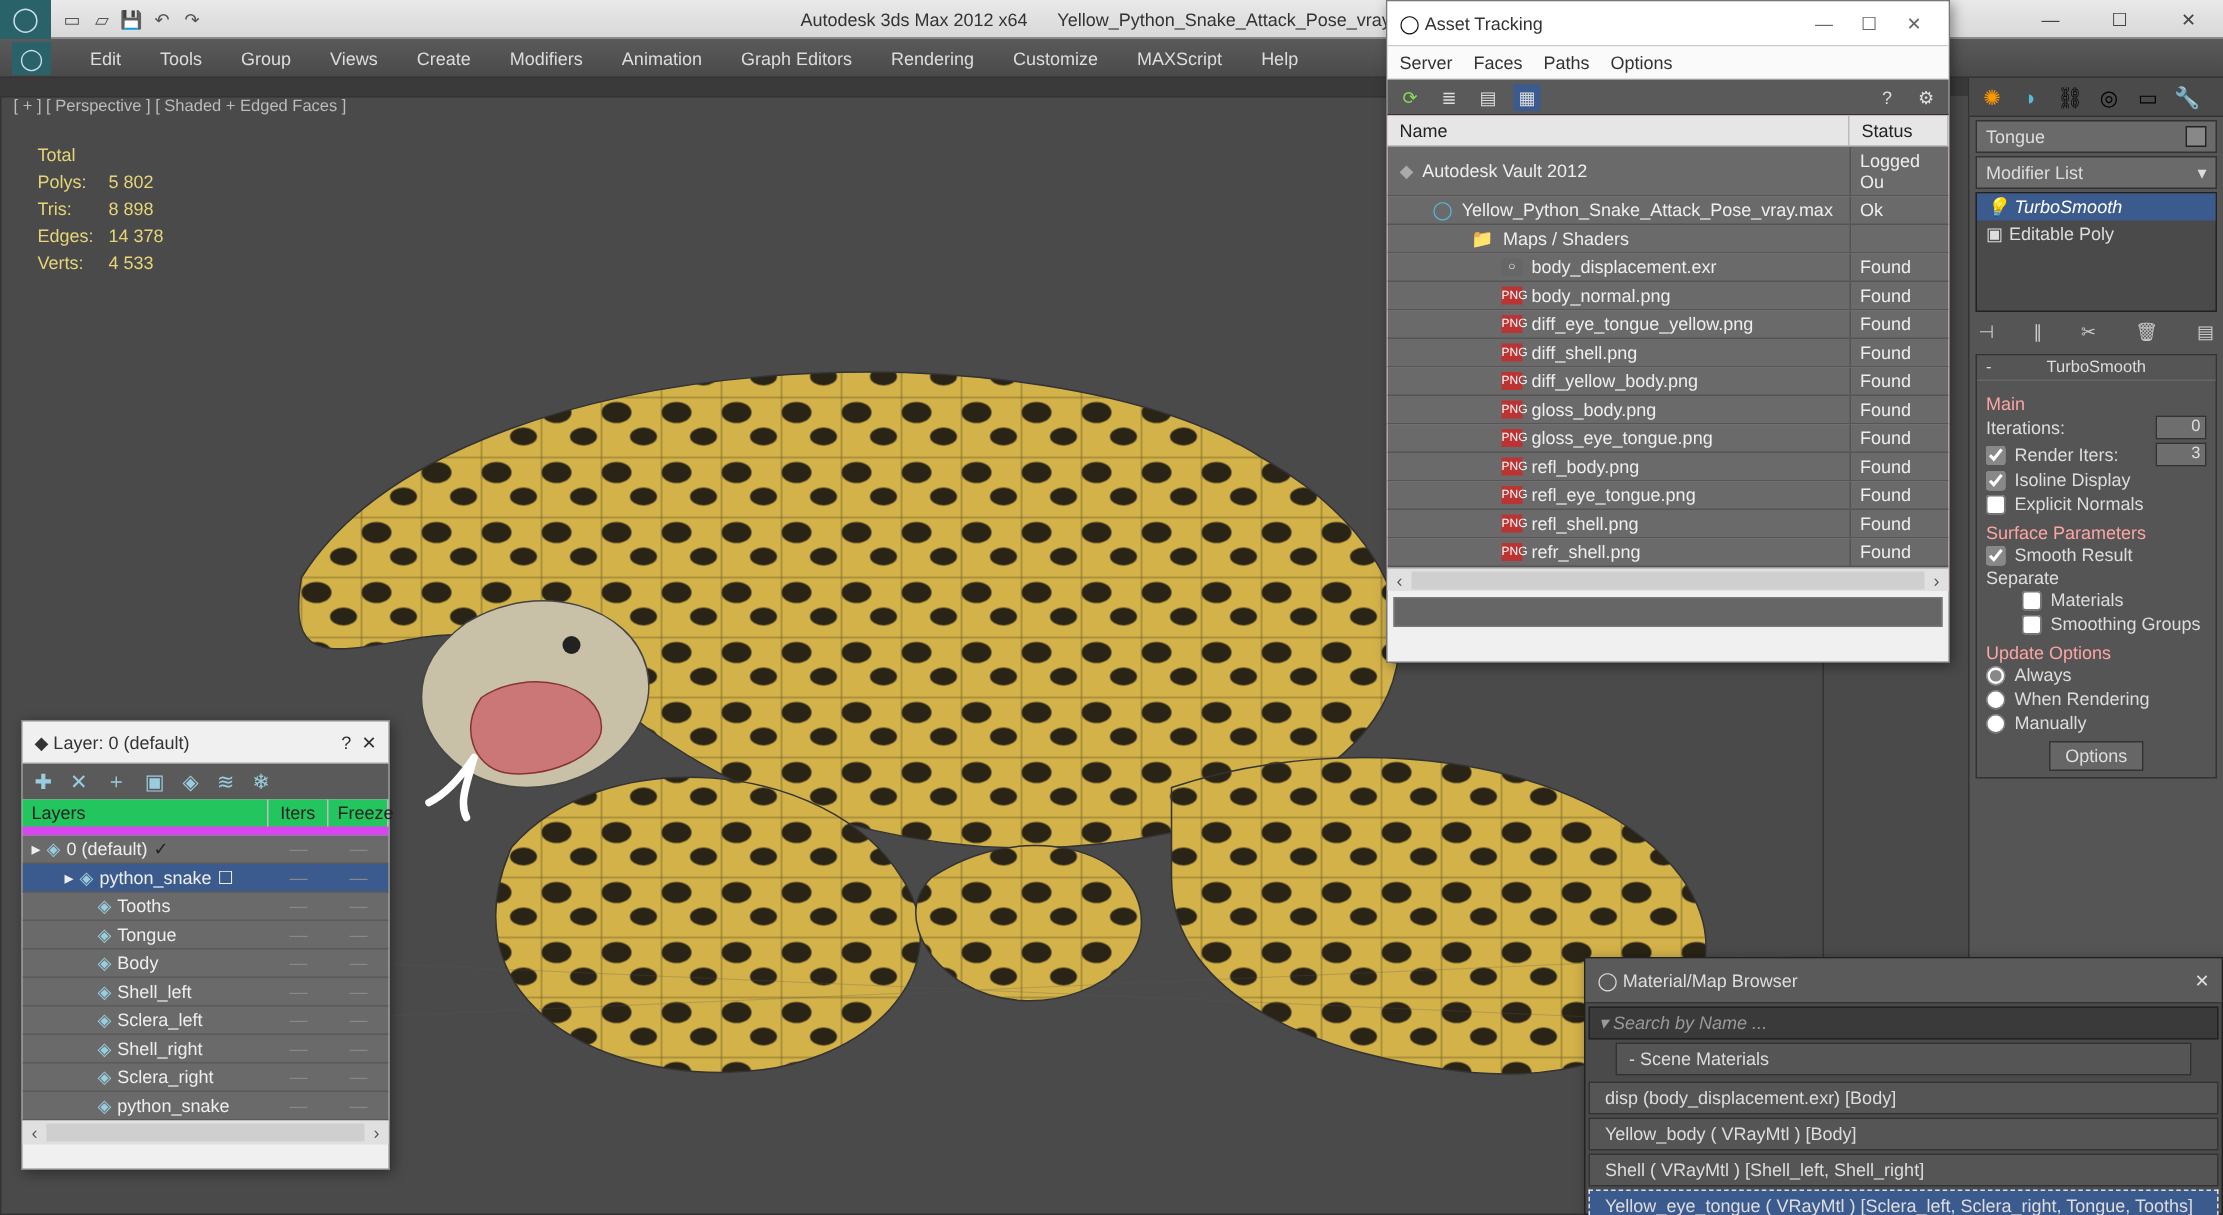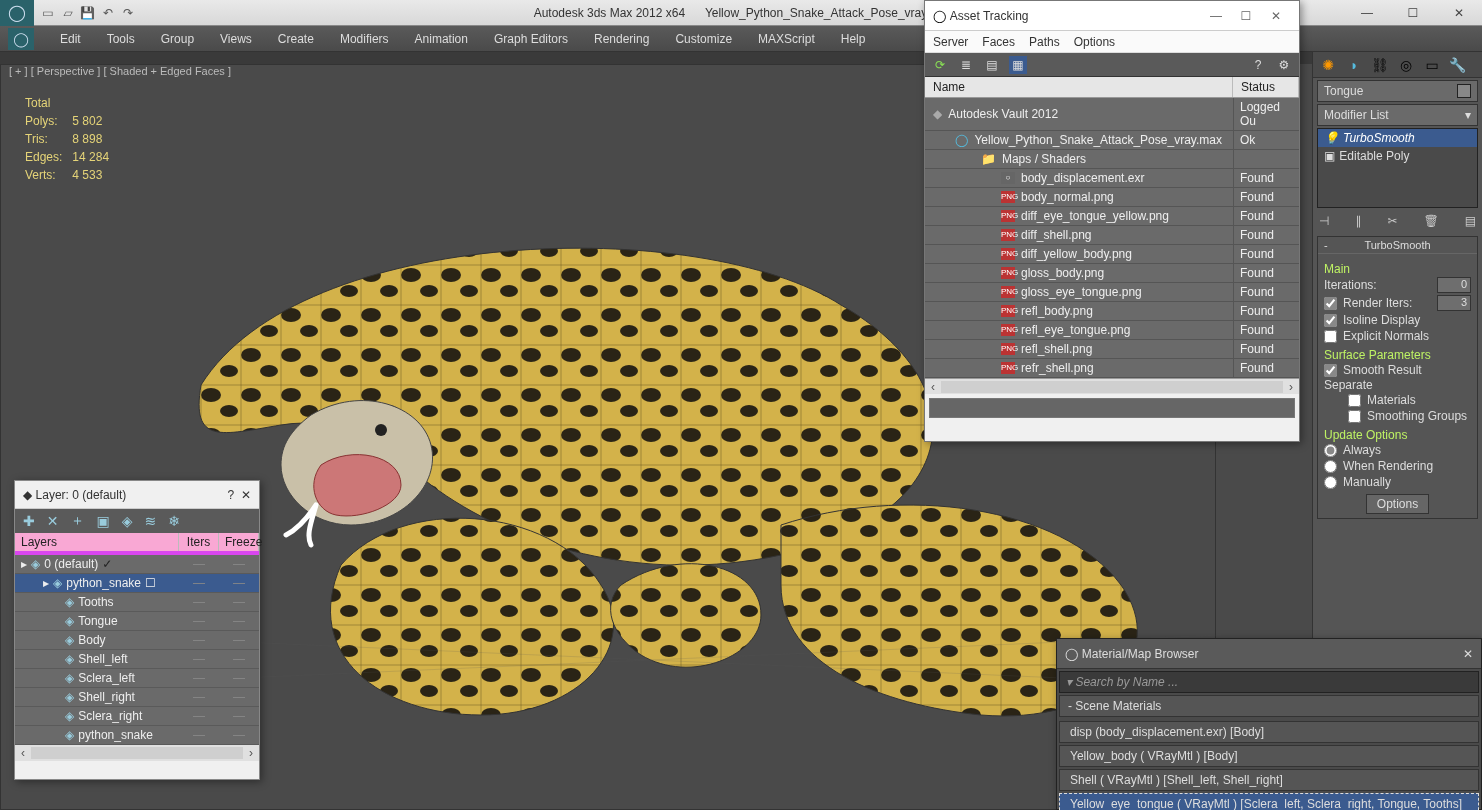--- a/index.html
+++ b/index.html
@@ -30,21 +30,21 @@
 .mod-stack div{padding:2px 6px;color:#ddd;display:flex;align-items:center;gap:4px;font-size:11px}
 .mod-stack .sel{background:#3b5b8f;color:#fff;font-style:italic}
 .mod-btns{display:flex;gap:6px;padding:4px 6px;justify-content:space-between}
 .mod-btns span{color:#ccc;font-size:12px}
 .rollout{margin:4px 4px;border:1px solid #333;background:#555}
 .rollout-h{background:#555;border-bottom:1px solid #666;padding:2px 6px;color:#ddd;text-align:center;position:relative;font-size:11px}
 .rollout-h::before{content:"-";position:absolute;left:6px}
 .rollout-body{padding:4px 6px;color:#ddd;font-size:11px}
 .rollout-body label{display:flex;align-items:center;gap:6px;padding:1px 0}
 .rollout-body .row{display:flex;align-items:center;justify-content:space-between;padding:1px 0}
-.rollout-body .sect{color:#bef264;padding-top:4px}
+.rollout-body .sect{color:#fca5a5;padding-top:4px}
 .spin{width:34px;height:16px;background:#6e6e6e;border:1px solid #333;color:#ddd;text-align:right;padding:0 3px;font-size:11px}
 .btn{background:#666;border:1px solid #333;color:#ddd;padding:2px 10px;display:inline-block}
 input[type=checkbox],input[type=radio]{accent-color:#888}
 
 
 .asset-win{position:absolute;left:924px;top:0;width:376px;height:442px;background:#f0f0f0;border:1px solid #777;box-shadow:2px 2px 8px rgba(0,0,0,.4)}
 .asset-title{height:30px;background:#fff;display:flex;align-items:center;padding:0 8px;border-bottom:1px solid #ccc}
 .asset-title .t{flex:1;color:#333}
 .asset-title span.wb{width:30px;text-align:center;color:#666}
 .asset-menu{height:22px;background:#fafafa;display:flex;align-items:center;gap:14px;padding:0 8px;color:#333;border-bottom:1px solid #ddd}
@@ -68,41 +68,41 @@
 .ag-scroll .l,.ag-scroll .r{width:16px;text-align:center;color:#555}
 .ag-scroll .tr{flex:1;height:12px;background:#cfcfcf}
 .asset-status{height:20px;margin:4px;border:1px solid #777;background:#666}
 
 
 .layer-win{position:absolute;left:14px;top:480px;width:246px;height:300px;background:#f0f0f0;border:1px solid #888;box-shadow:2px 2px 8px rgba(0,0,0,.4)}
 .layer-title{height:28px;display:flex;align-items:center;padding:0 8px;border-bottom:1px solid #ccc;color:#333}
 .layer-title .t{flex:1}
 .layer-tb{height:24px;background:#5a5a5a;display:flex;align-items:center;gap:12px;padding:0 8px}
 .layer-tb span{color:#9cd;font-size:14px}
-.layer-head{display:flex;background:#f9a8d4;border-bottom:4px solid #d946ef}
+.layer-head{display:flex;background:#22c55e;border-bottom:6px solid #d946ef}
 .layer-head div{padding:2px 6px;color:#222;border-right:1px solid #bbb}
 .layer-head .lc1{flex:1}
 .layer-head .lc2,.layer-head .lc3{width:40px;text-align:center}
 .layer-body{background:#6a6a6a;max-height:200px;overflow:auto}
 .lr{display:flex;color:#eee;border-bottom:1px solid #5a5a5a}
 .lr .lc1{flex:1;padding:2px 6px;display:flex;align-items:center;gap:4px}
 .lr .lc2,.lr .lc3{width:40px;text-align:center;color:#888;padding:2px 0}
 .lr.sel{background:#3b5b8f}
 .lr.indent1 .lc1{padding-left:28px}
 .lr.indent2 .lc1{padding-left:46px}
 .layer-scroll{height:16px;background:#e0e0e0;display:flex;align-items:center}
 .layer-scroll .l,.layer-scroll .r{width:16px;text-align:center;color:#555}
 .layer-scroll .tr{flex:1;background:#cfcfcf;height:12px}
 
 
 .mat-win{position:absolute;left:1056px;top:638px;width:426px;height:172px;background:#4a4a4a;border:1px solid #222;box-shadow:2px 2px 8px rgba(0,0,0,.4)}
 .mat-title{height:30px;background:#5a5a5a;display:flex;align-items:center;padding:0 8px;color:#ddd;border-bottom:1px solid #333}
 .mat-title .t{flex:1}
 .mat-search{display:flex;align-items:center;background:#3a3a3a;border:1px solid #222;margin:2px;height:22px;padding:0 6px;color:#999;font-style:italic}
-.mat-sect{background:#555;border:1px solid #333;margin:2px 2px 0;padding:3px 8px;color:#ddd}
+.mat-sect{background:#555;border:1px solid #333;margin:2px 20px 0;padding:3px 8px;color:#ddd}
 .mat-list{padding:2px 2px}
 .mat-item{background:#555;border:1px solid #333;margin:2px 0;padding:3px 10px;color:#ddd}
 .mat-item.sel{background:#3b5b8f;border:1px dashed #ddd}
 
 .dash{color:#888}
 </style>
 </head>
 <body>
 
 <div class="titlebar">
@@ -153,21 +153,21 @@
     <tr>
           <td>Polys:</td>
           <td>5 802</td>
         </tr>
     <tr>
           <td>Tris:</td>
           <td>8 898</td>
         </tr>
     <tr>
           <td>Edges:</td>
-          <td>14 284</td>
+          <td>14 378</td>
         </tr>
     <tr>
           <td>Verts:</td>
           <td>4 533</td>
         </tr>
   </tbody>
     </table>
   <svg class="snake-art" viewBox="0 0 1140 580">
 
     <defs>

